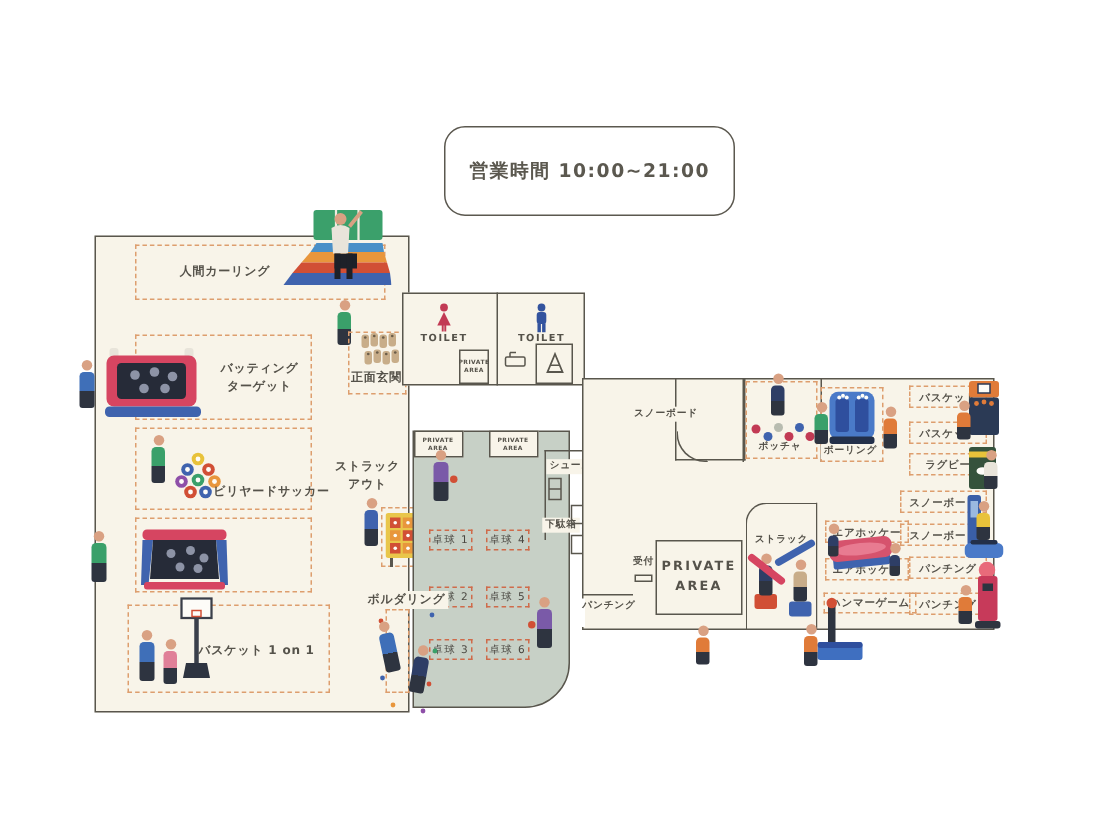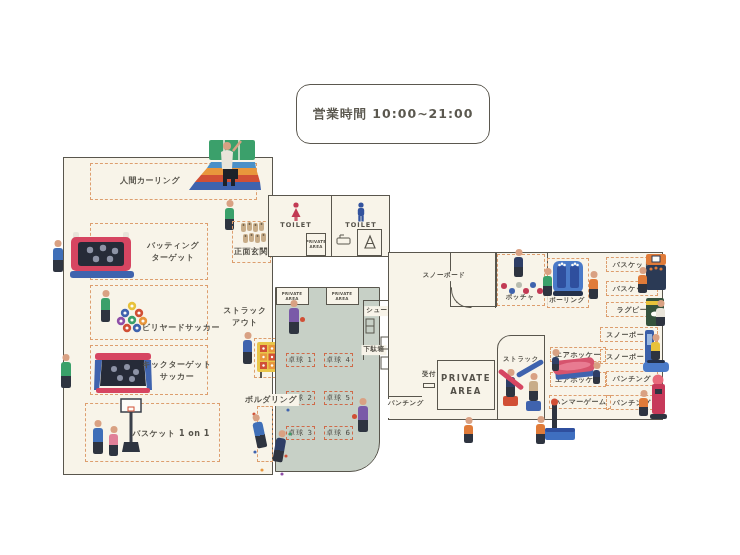--- a/index.html
+++ b/index.html
@@ -130,22 +130,20 @@
     <polygon points="1,8 8,8 5,38 0,38" fill="#3f63ae"></polygon>
     <polygon points="50,8 57,8 58,38 53,38" fill="#3f63ae"></polygon>
     <polygon points="8,8 50,8 52,34 6,34" fill="#262b38"></polygon>
     <circle cx="20" cy="17" r="3" fill="#8d93a6"></circle>
       <circle cx="33" cy="15" r="3" fill="#8d93a6"></circle>
       <circle cx="42" cy="20" r="3" fill="#8d93a6"></circle>
       <circle cx="26" cy="26" r="3" fill="#8d93a6"></circle>
       <circle cx="38" cy="27" r="3" fill="#8d93a6"></circle>
     <rect x="2" y="36" width="54" height="5" rx="2" fill="#d64561"></rect>
   </svg>
-  <div class="lbl" style="left:177px;top:371px">キックターゲット
-サッカー</div>
 
   <div class="zone" style="left:85px;top:403px;width:135px;height:59px"></div>
   <div class="person" style="left:92px;top:420px;height:34px;width:12px;--shirt:#3f6fb8"></div>
   <div class="person" style="left:108px;top:426px;height:30px;--shirt:#e08098"></div>
   <svg class="abs" style="left:116px;top:398px" width="30" height="58" viewBox="0 0 30 58">
     <rect x="5" y="1" width="20" height="13" fill="#fdfcf8" stroke="#3a3f4a" stroke-width="1.5"></rect>
     <rect x="12" y="9" width="6" height="4" fill="none" stroke="#d14f35" stroke-width="1"></rect>
     <rect x="13.5" y="14" width="3" height="30" fill="#3a3f4a"></rect>
     <polygon points="8,44 22,44 24,54 6,54" fill="#2e3440"></polygon>
   </svg>

